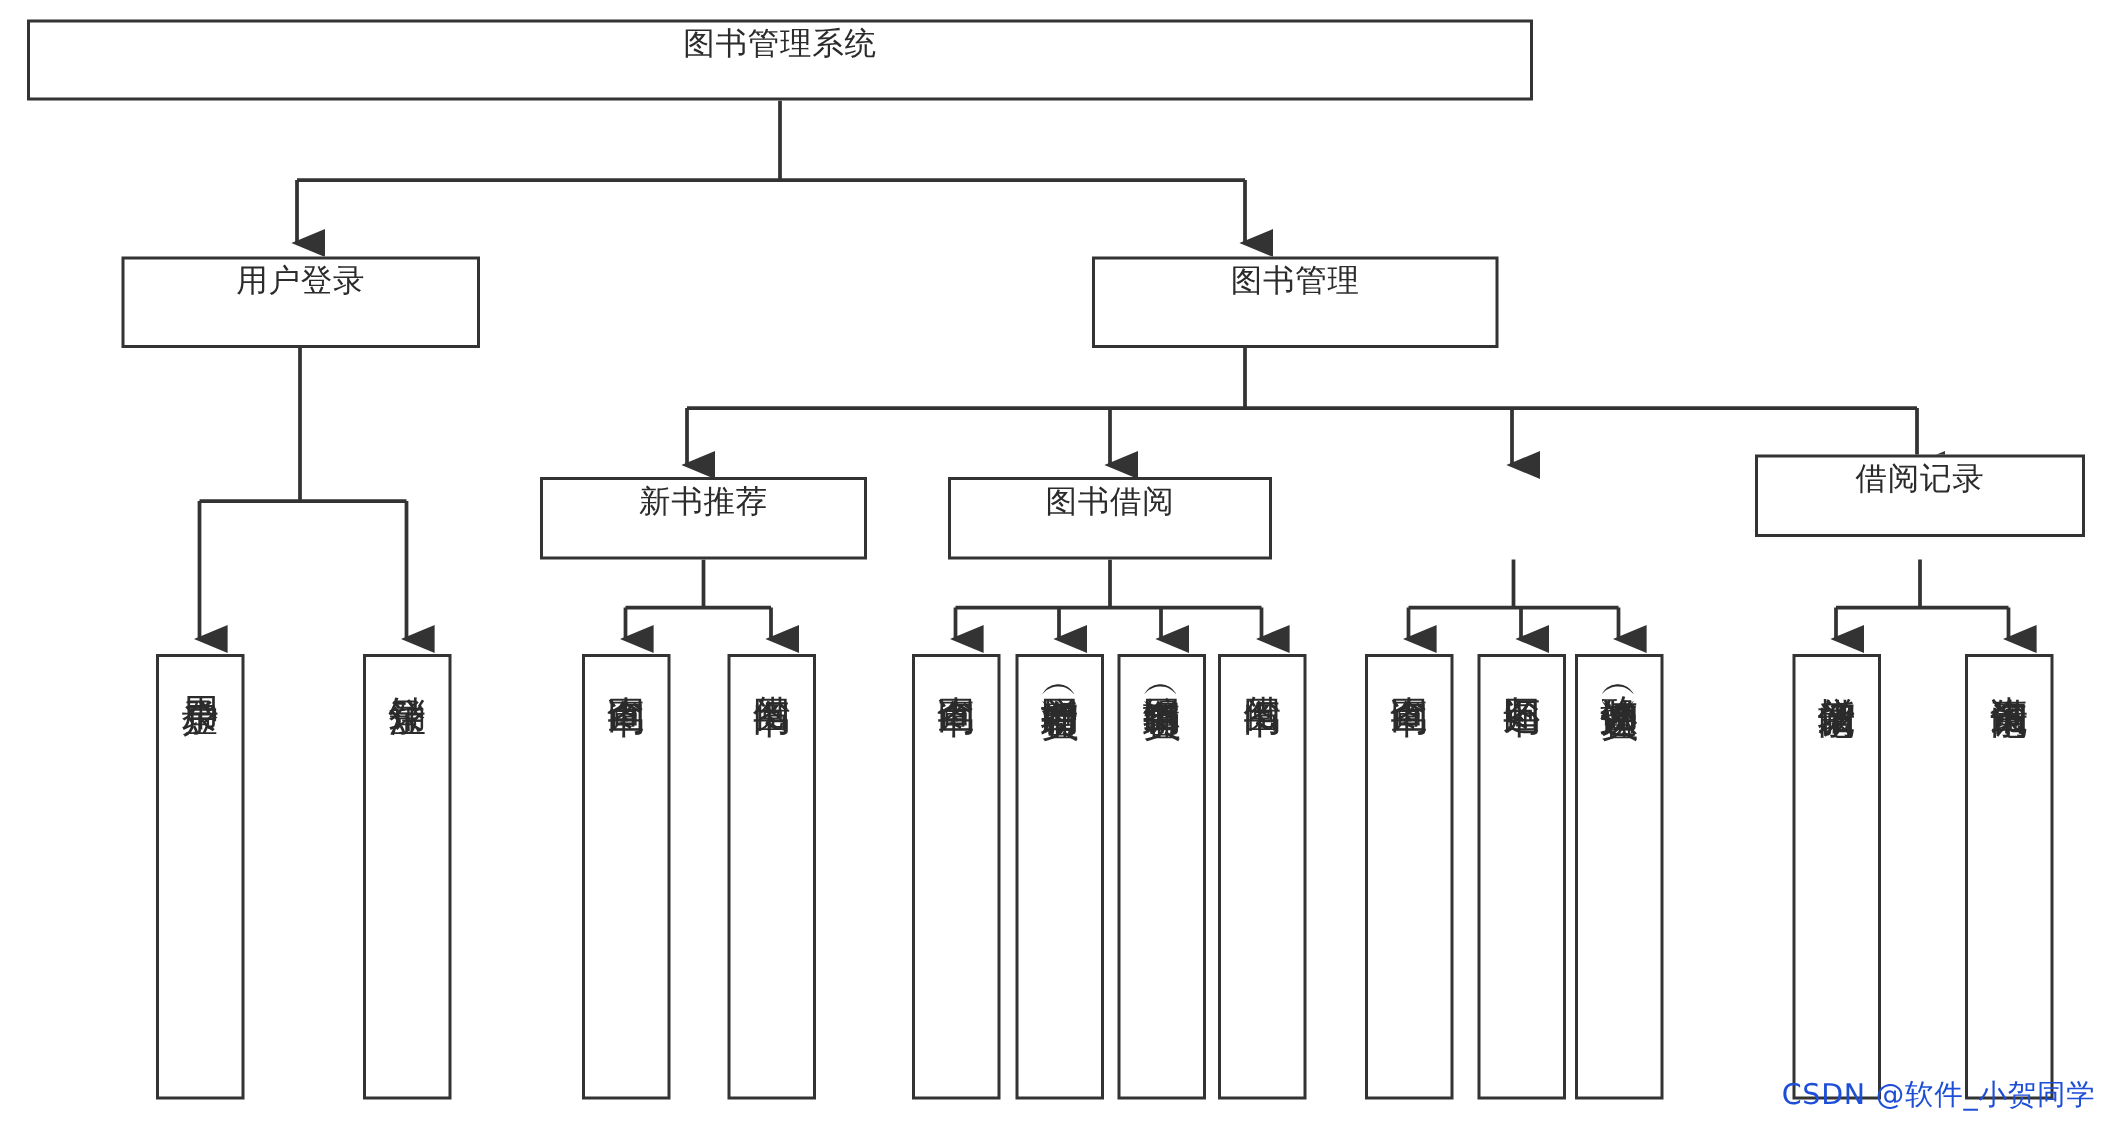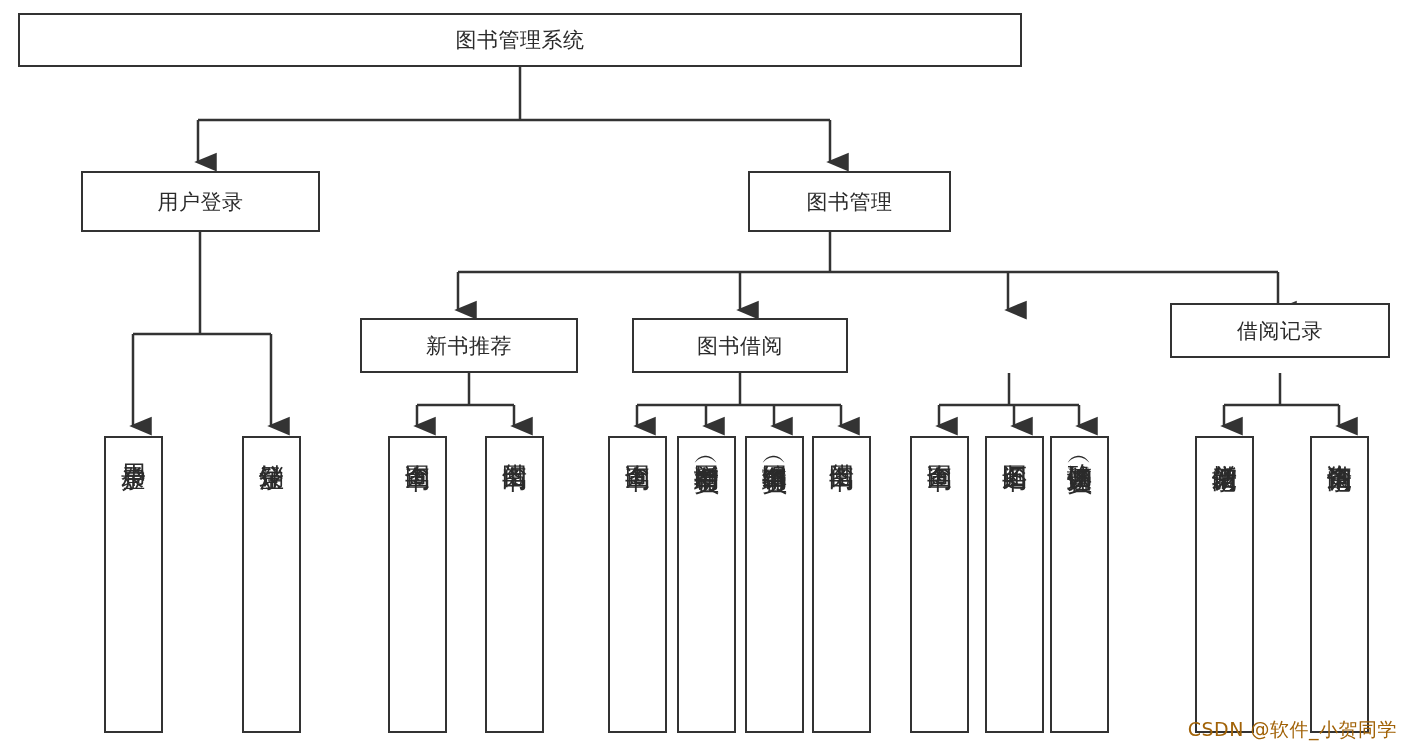--- a/index.html
+++ b/index.html
@@ -24,21 +24,21 @@
     width: 1405px;
     height: 747px;
     pointer-events: none;
   }
   .node {
     position: absolute;
     box-sizing: border-box;
     background: #ffffff;
     border: 2px solid #333333;
     display: flex;
-    align-items: center;
+    align-items: flex-start;
     justify-content: center;
     color: #2b2b2b;
   }
   .node.h {
     font-size: 21px;
     letter-spacing: 0.5px;
   }
   .node.leaf {
     align-items: flex-start;
     justify-content: center;
@@ -51,21 +51,21 @@
     line-height: 1.08;
     letter-spacing: 1px;
     white-space: nowrap;
     color: #2b2b2b;
   }
   .watermark {
     position: absolute;
     right: 8px;
     bottom: 4px;
     font-size: 19px;
-    color: #a16207;
+    color: #1d4ed8;
     letter-spacing: 0.5px;
     white-space: nowrap;
   }
 </style>
 </head>
 <body>
 
 <div id="canvas">
 
   <svg class="wires" viewBox="0 0 1405 747">
@@ -118,21 +118,21 @@
     </g>
   </svg>
 
   <div class="node h" style="left:18px; top:13px; width:1004px; height:54px;">
     <span>图书管理系统</span>
   </div>
 
   <div class="node h" style="left:81px; top:171px; width:239px; height:61px;">
     <span>用户登录</span>
   </div>
-  <div class="node h" style="left:748px; top:171px; width:203px; height:61px;">
+  <div class="node h" style="left:728px; top:171px; width:271px; height:61px;">
     <span>图书管理</span>
   </div>
 
   <div class="node h" style="left:360px; top:318px; width:218px; height:55px;">
     <span>新书推荐</span>
   </div>
   <div class="node h" style="left:632px; top:318px; width:216px; height:55px;">
     <span>图书借阅</span>
   </div>
   <div class="node h" style="left:1170px; top:303px; width:220px; height:55px;">

